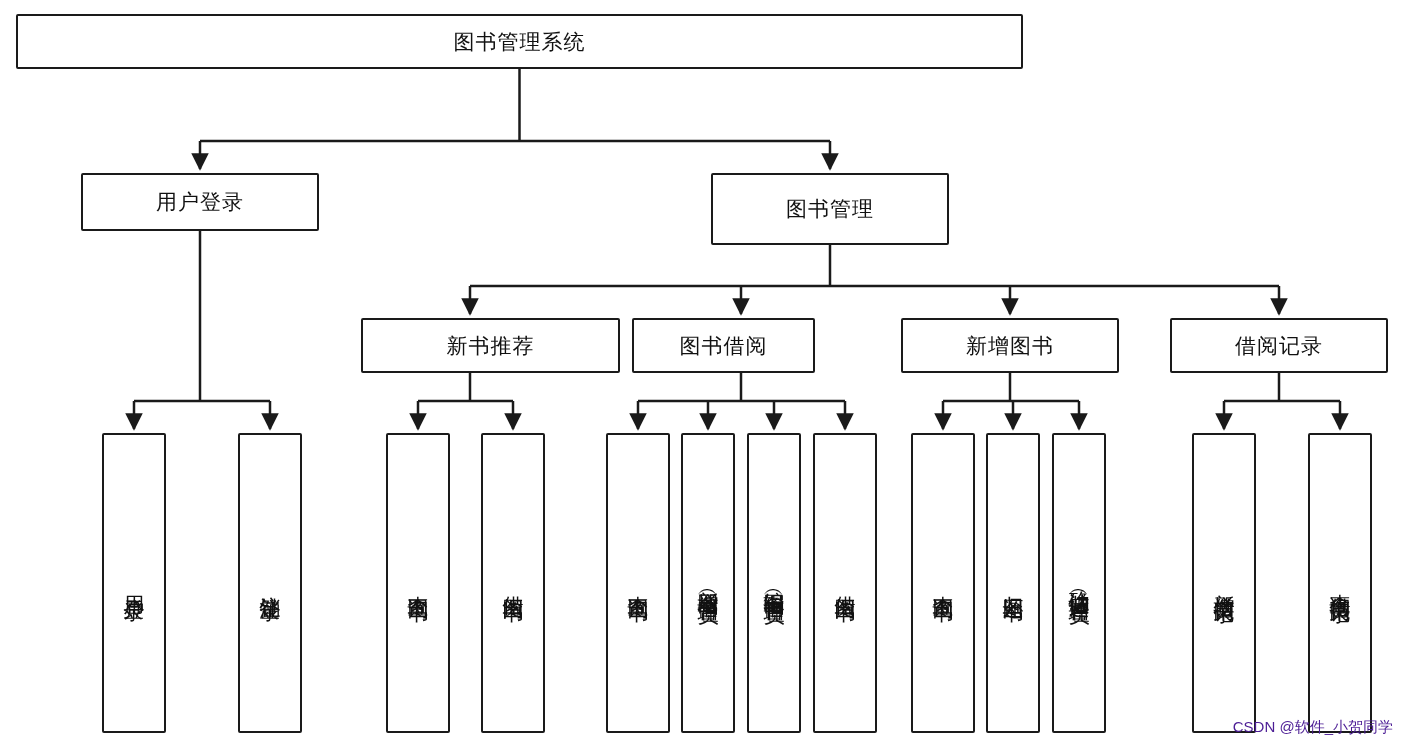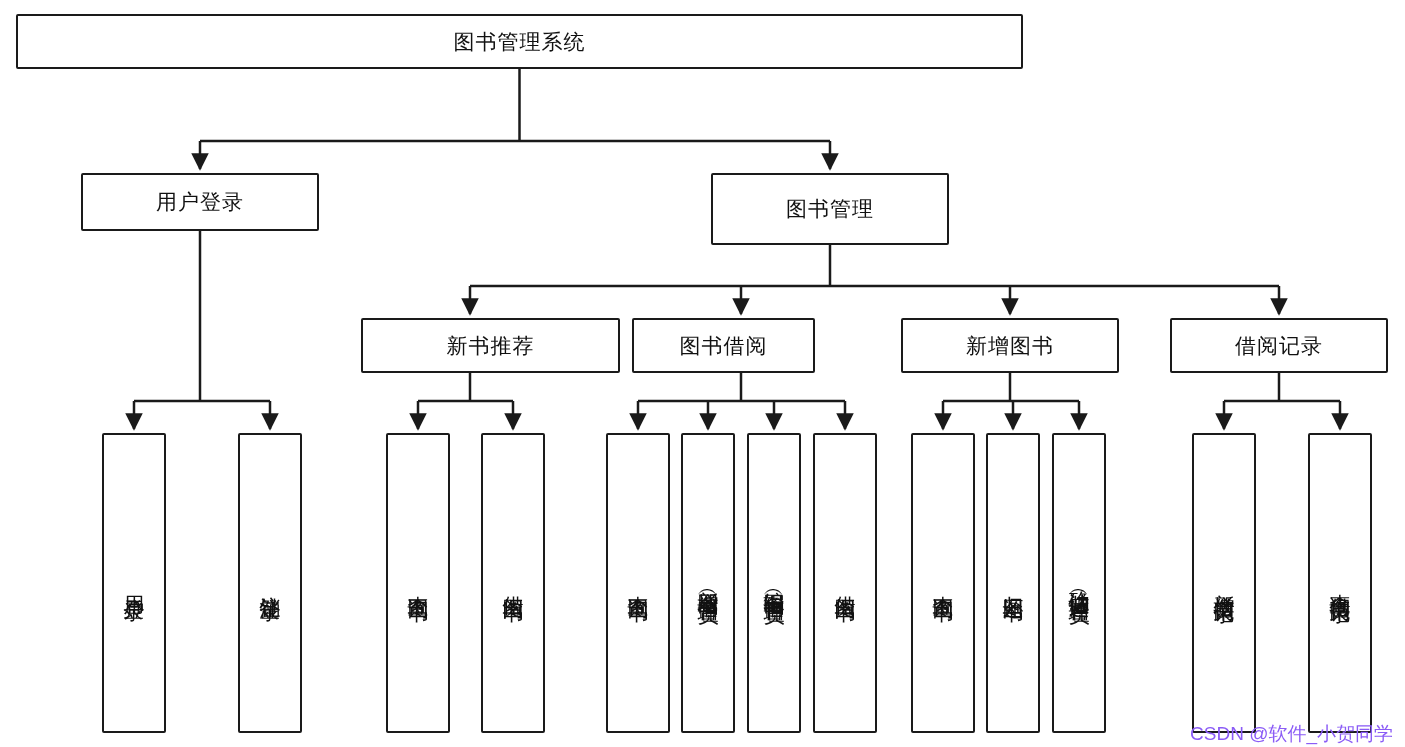--- a/index.html
+++ b/index.html
@@ -55,23 +55,23 @@
     writing-mode: vertical-rl;
     text-orientation: upright;
     white-space: nowrap;
   }
   .node.horizontal .label {
     white-space: nowrap;
   }
   #watermark {
     position: absolute;
     right: 12px;
-    bottom: 0;
-    font-size: 19px;
-    color: #8b5cf6;
+    bottom: 10px;
+    font-size: 15px;
+    color: #4c1d95;
     white-space: nowrap;
   }
 </style>
 </head>
 <body>
 
 <div id="canvas">
   <svg id="edges" viewBox="0 0 1405 747">
     <defs>
       <marker id="arrow" viewBox="0 0 10 10" refX="9" refY="5" markerWidth="7" markerHeight="7" orient="auto-start-reverse">

